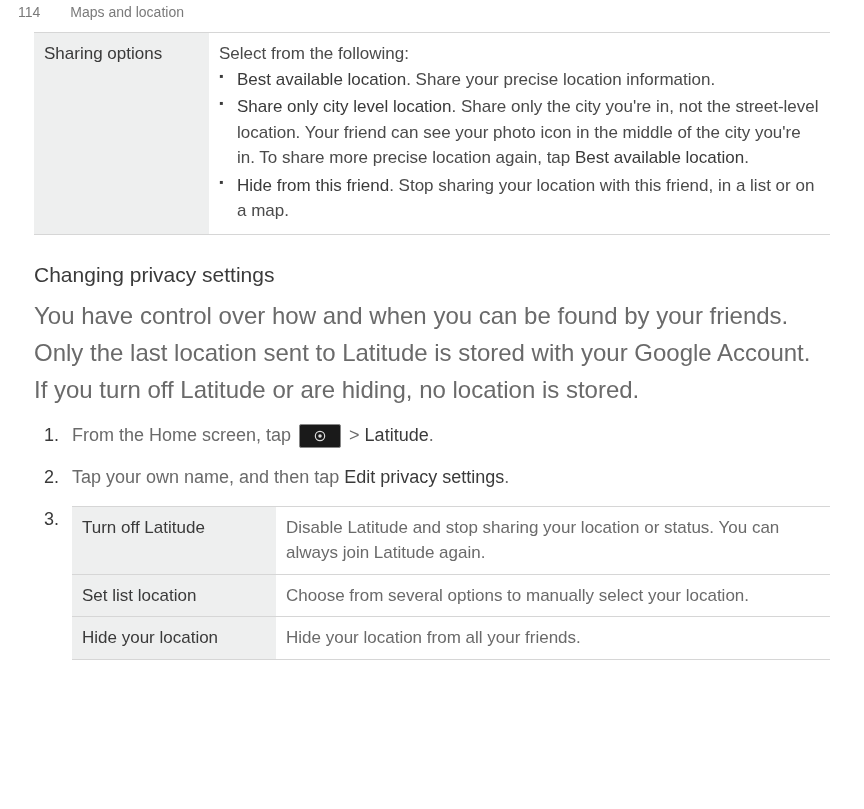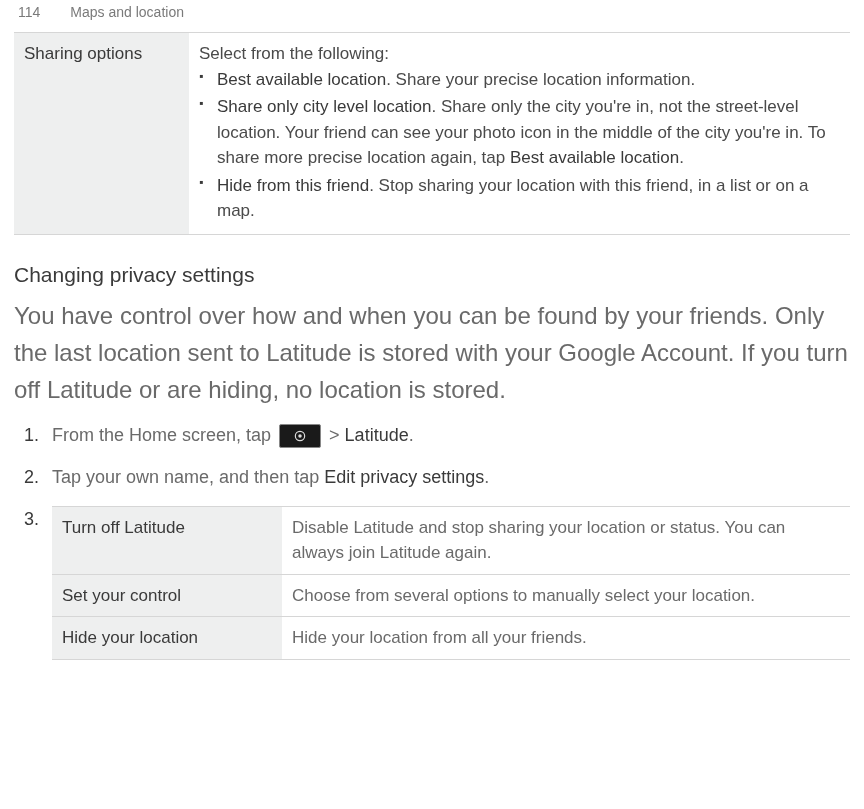--- a/index.html
+++ b/index.html
@@ -20,21 +20,21 @@
       display: flex;
       align-items: baseline;
       padding: 4px 0 12px 18px;
       font-size: 14px;
       color: #7a7a7a;
     }
     .page-num {
       margin-right: 30px;
     }
     .content {
-      padding: 0 14px;
+      padding: 0 34px;
     }
     table.opts {
       width: 100%;
       border-collapse: collapse;
       font-size: 17px;
       line-height: 1.5;
     }
     table.opts td {
       padding: 8px 10px 8px 10px;
       vertical-align: top;
@@ -43,21 +43,21 @@
     table.opts tr:first-child td {
       border-top: 1px solid #d6d6d6;
     }
     table.opts td.label {
       background: #eeefef;
       width: 175px;
       color: #3a3a3a;
       font-weight: 400;
     }
     table.opts2 td.label {
-      width: 230px;
+      width: 204px;
     }
     ul.bullets {
       list-style: none;
       padding-left: 0;
     }
     ul.bullets li {
       position: relative;
       padding-left: 18px;
       margin-bottom: 2px;
     }
@@ -177,21 +177,21 @@
     </li>
     <li>
       <div class="second-table-wrap" style="margin-left:0;">
         <table class="opts opts2">
           <tbody>
               <tr>
             <td class="label">Turn off Latitude</td>
             <td>Disable Latitude and stop sharing your location or status. You can always join Latitude again.</td>
           </tr>
           <tr>
-            <td class="label">Set your control</td>
+            <td class="label">Set list location</td>
             <td>Choose from several options to manually select your location.</td>
           </tr>
           <tr>
             <td class="label">Hide your location</td>
             <td>Hide your location from all your friends.</td>
           </tr>
         </tbody>
           </table>
       </div>
     </li>

